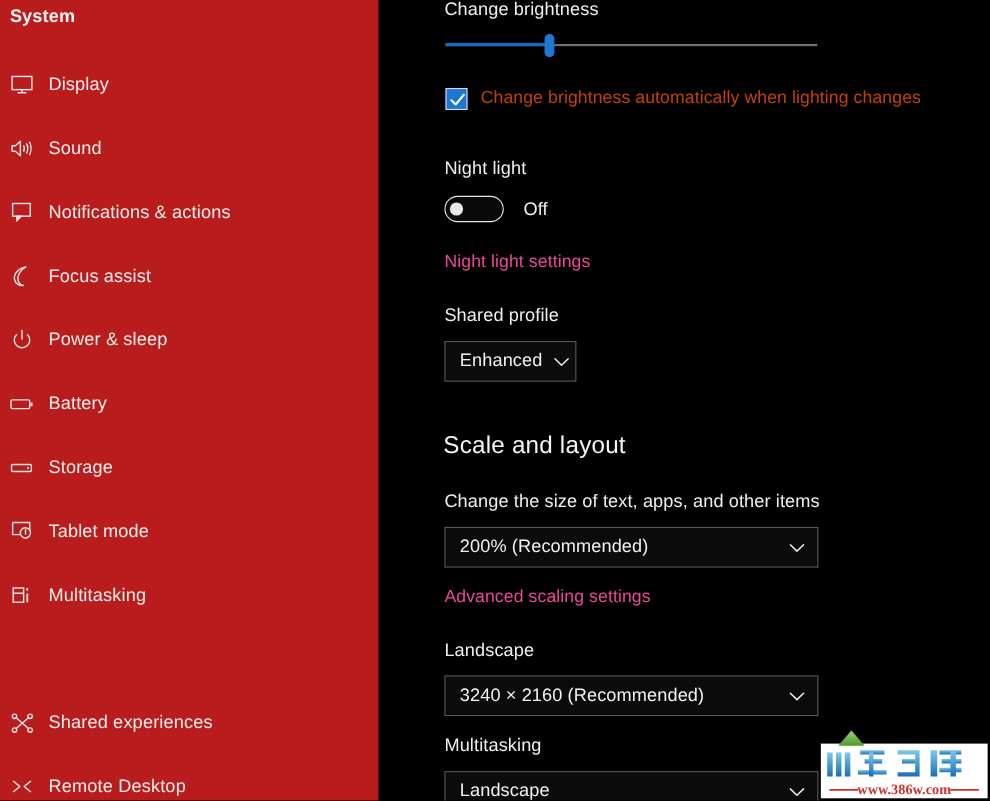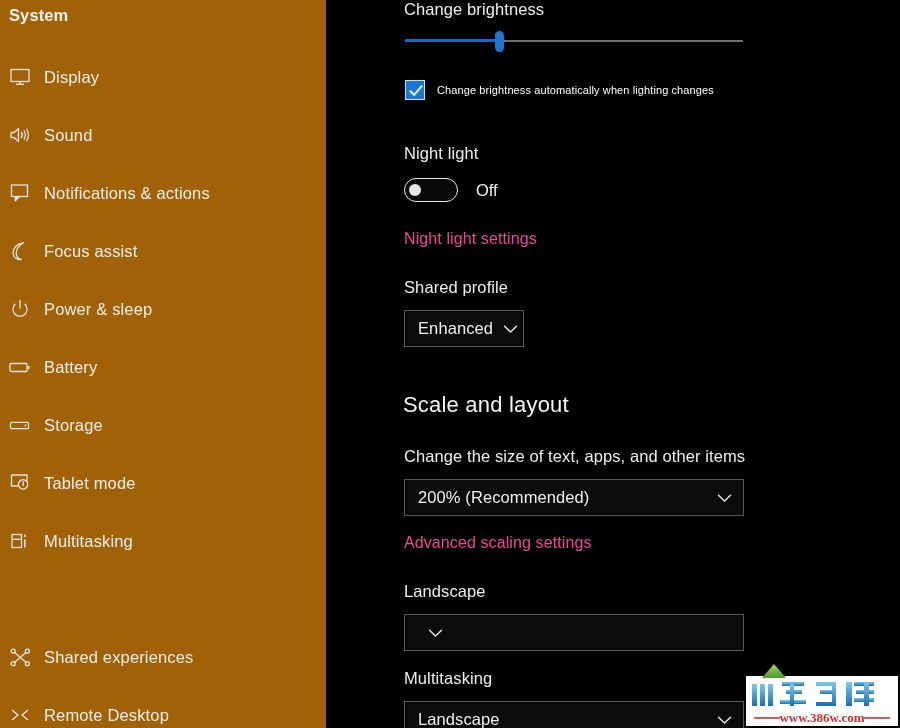--- a/index.html
+++ b/index.html
@@ -14,24 +14,25 @@
     overflow: hidden;
     background: #000000;
     font-family: "Liberation Sans", sans-serif;
     -webkit-font-smoothing: antialiased;
   }
 
   
   #sidebar {
     position: absolute;
     left: 0; top: 0;
-    width: 326px;
+    width: 296px;
     height: 728px;
-    background: #a16207;
+    background: #b91c1c;
     overflow: hidden;
+    padding-left: 48px;
   }
   #sidebar-title {
     position: absolute;
     left: 9px;
     top: 6px;
     font-size: 16.5px;
     font-weight: bold;
     color: #f2f2f2;
     letter-spacing: 0.1px;
   }
@@ -139,22 +140,22 @@
     box-sizing: border-box;
     position: relative;
     flex: 0 0 20px;
   }
   #autobright-box svg {
     position: absolute;
     left: 2px; top: 2px;
   }
   #autobright-label {
     margin-left: 12px;
-    font-size: 11px;
-    color: #ffffff;
+    font-size: 16px;
+    color: #c2410c;
     white-space: nowrap;
     letter-spacing: 0.1px;
   }
 
   
   #nightlight-toggle-row {
     position: absolute;
     left: 34px;
     top: 178px;
     display: flex;
@@ -403,20 +404,21 @@
           <path d="M1.5 2.2 L7.5 8 L13.5 2.2" fill="none" stroke="#e9e9e9" stroke-width="1.4" stroke-linecap="round" stroke-linejoin="round"></path>
         </svg>
       </span>
     </div>
 
     <div class="c-link" style="left:34px; top:534px;">Advanced scaling settings</div>
 
     <div class="c-label" style="left:34px; top:582px;">Landscape</div>
 
     <div class="dropdown" style="left:34px; top:614px; width:340px; height:37px;">
+      <span class="dropdown-value">3240 × 2160 (Recommended)</span>
       <span class="dropdown-chev">
         <svg width="15" height="10" viewBox="0 0 15 10">
           <path d="M1.5 2.2 L7.5 8 L13.5 2.2" fill="none" stroke="#e9e9e9" stroke-width="1.4" stroke-linecap="round" stroke-linejoin="round"></path>
         </svg>
       </span>
     </div>
 
     <div class="c-label" style="left:34px; top:669px;">Multitasking</div>
 
     <div class="dropdown" style="left:34px; top:701px; width:340px; height:37px;">

